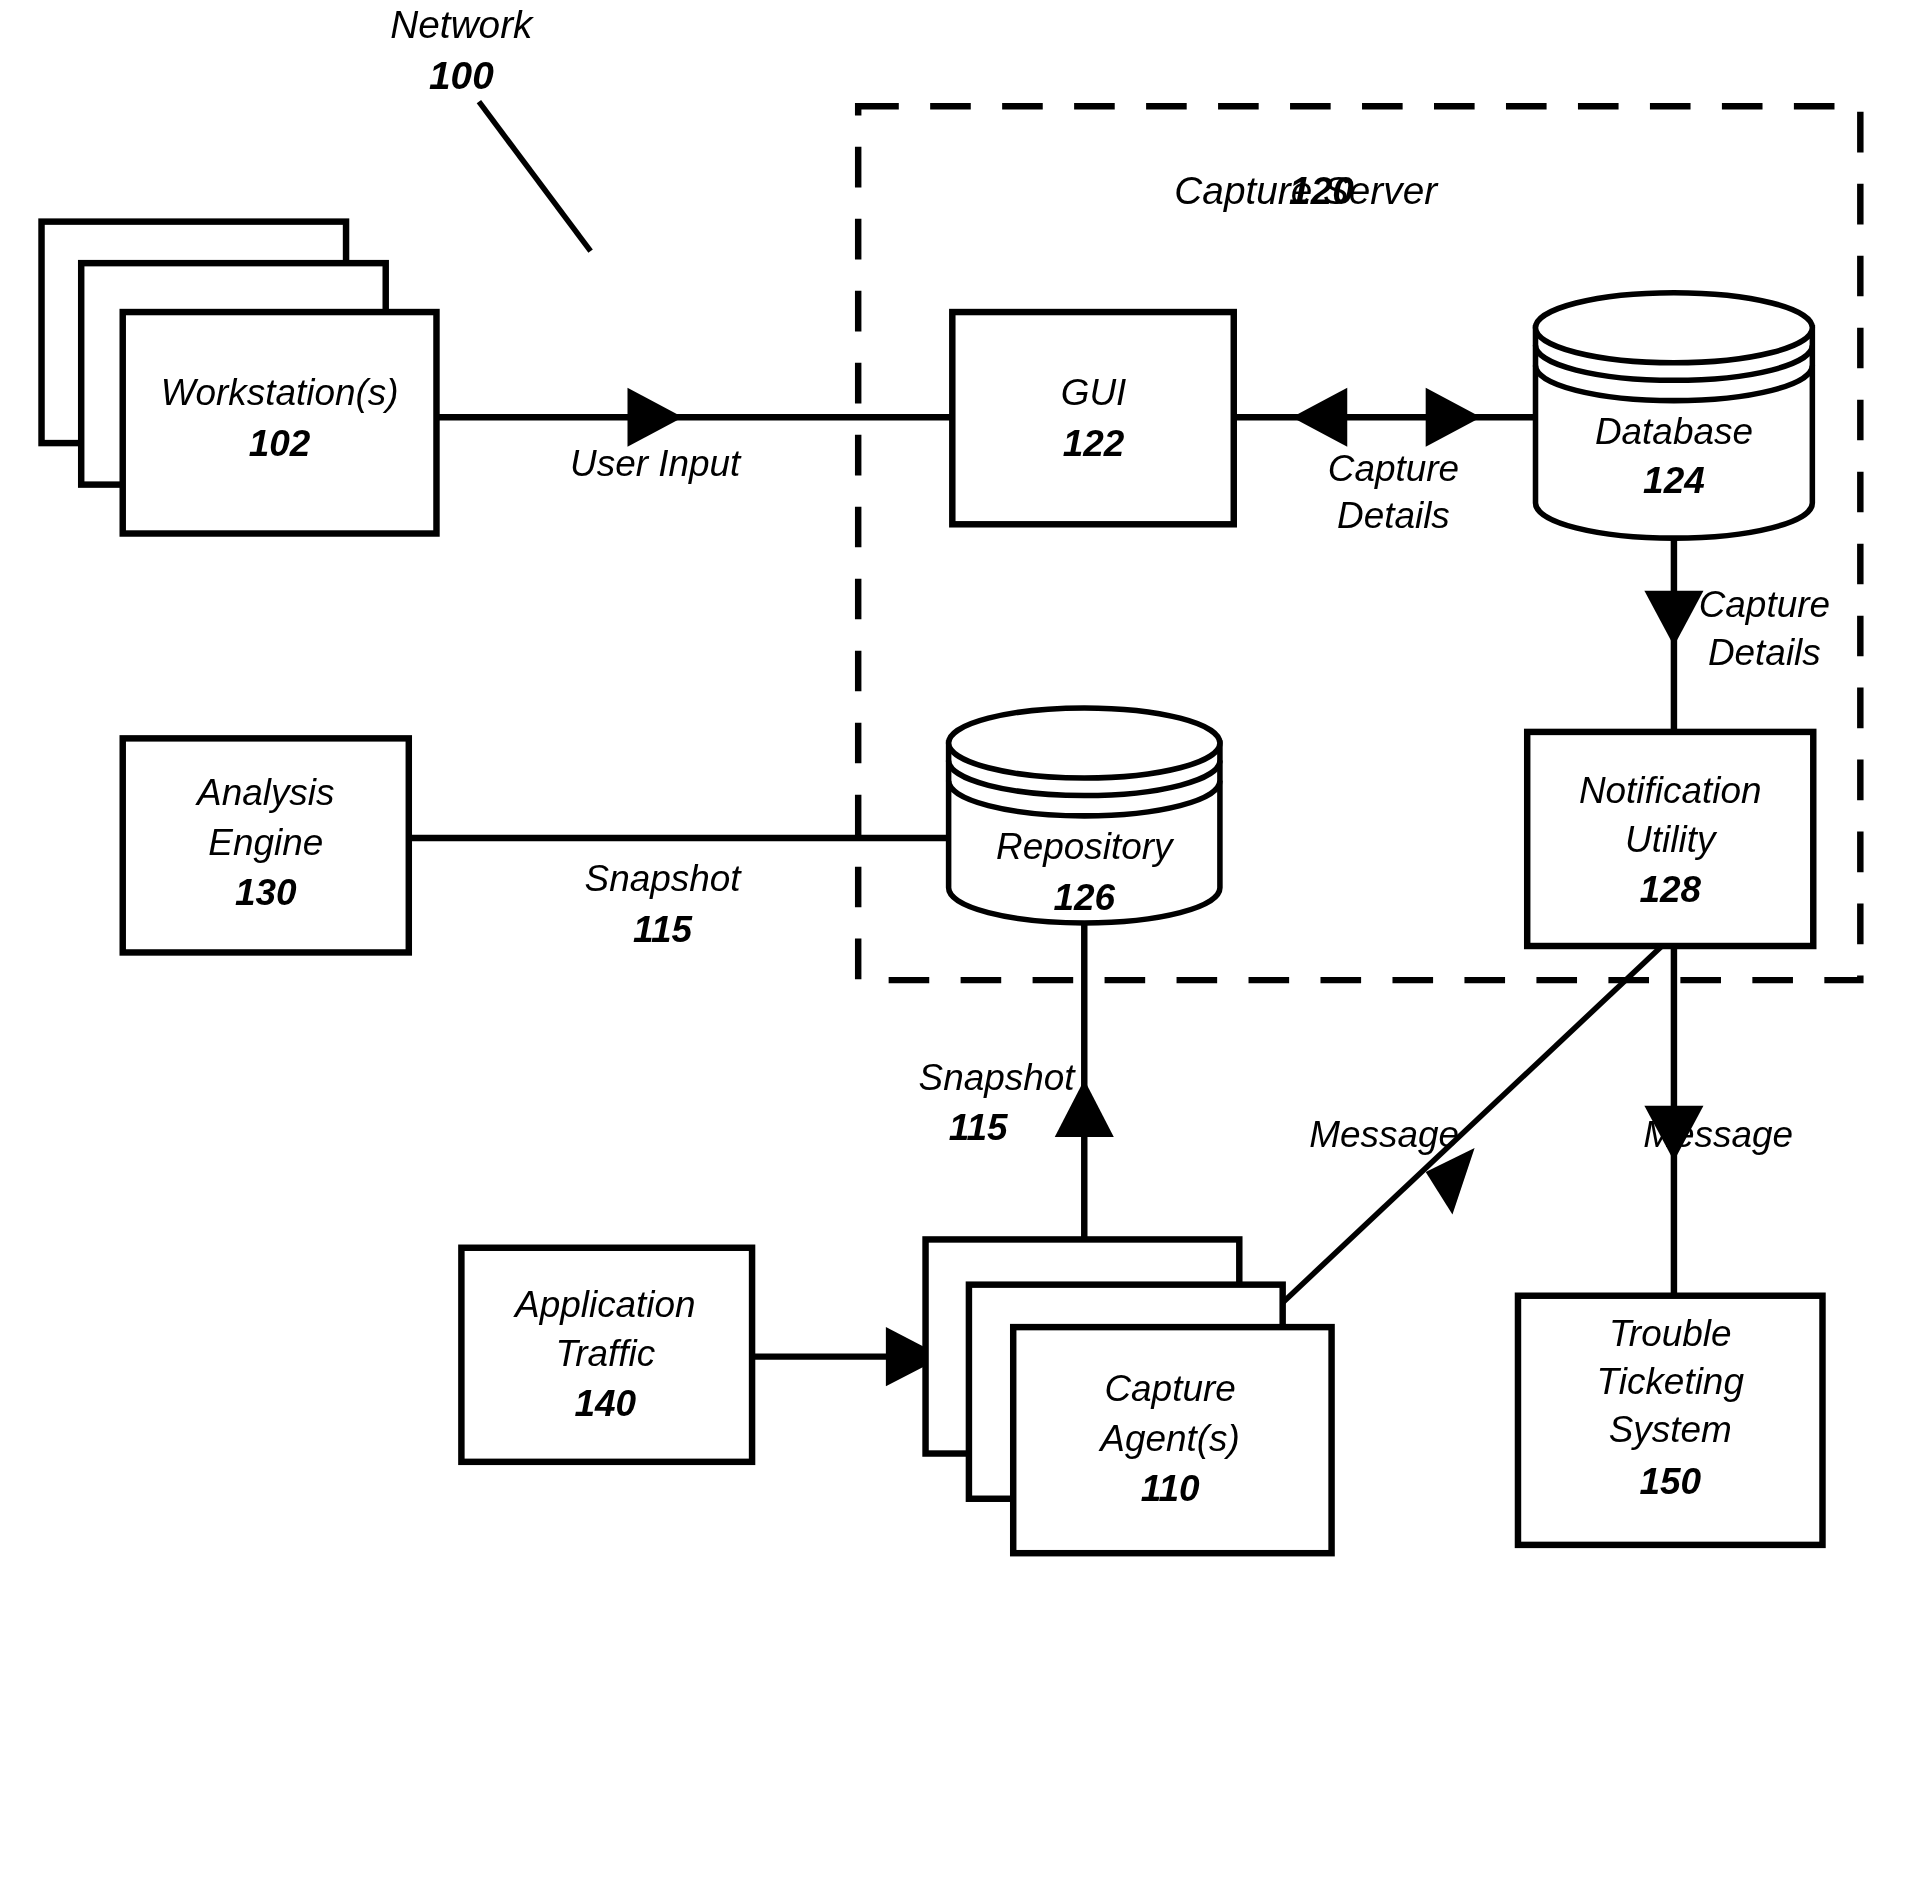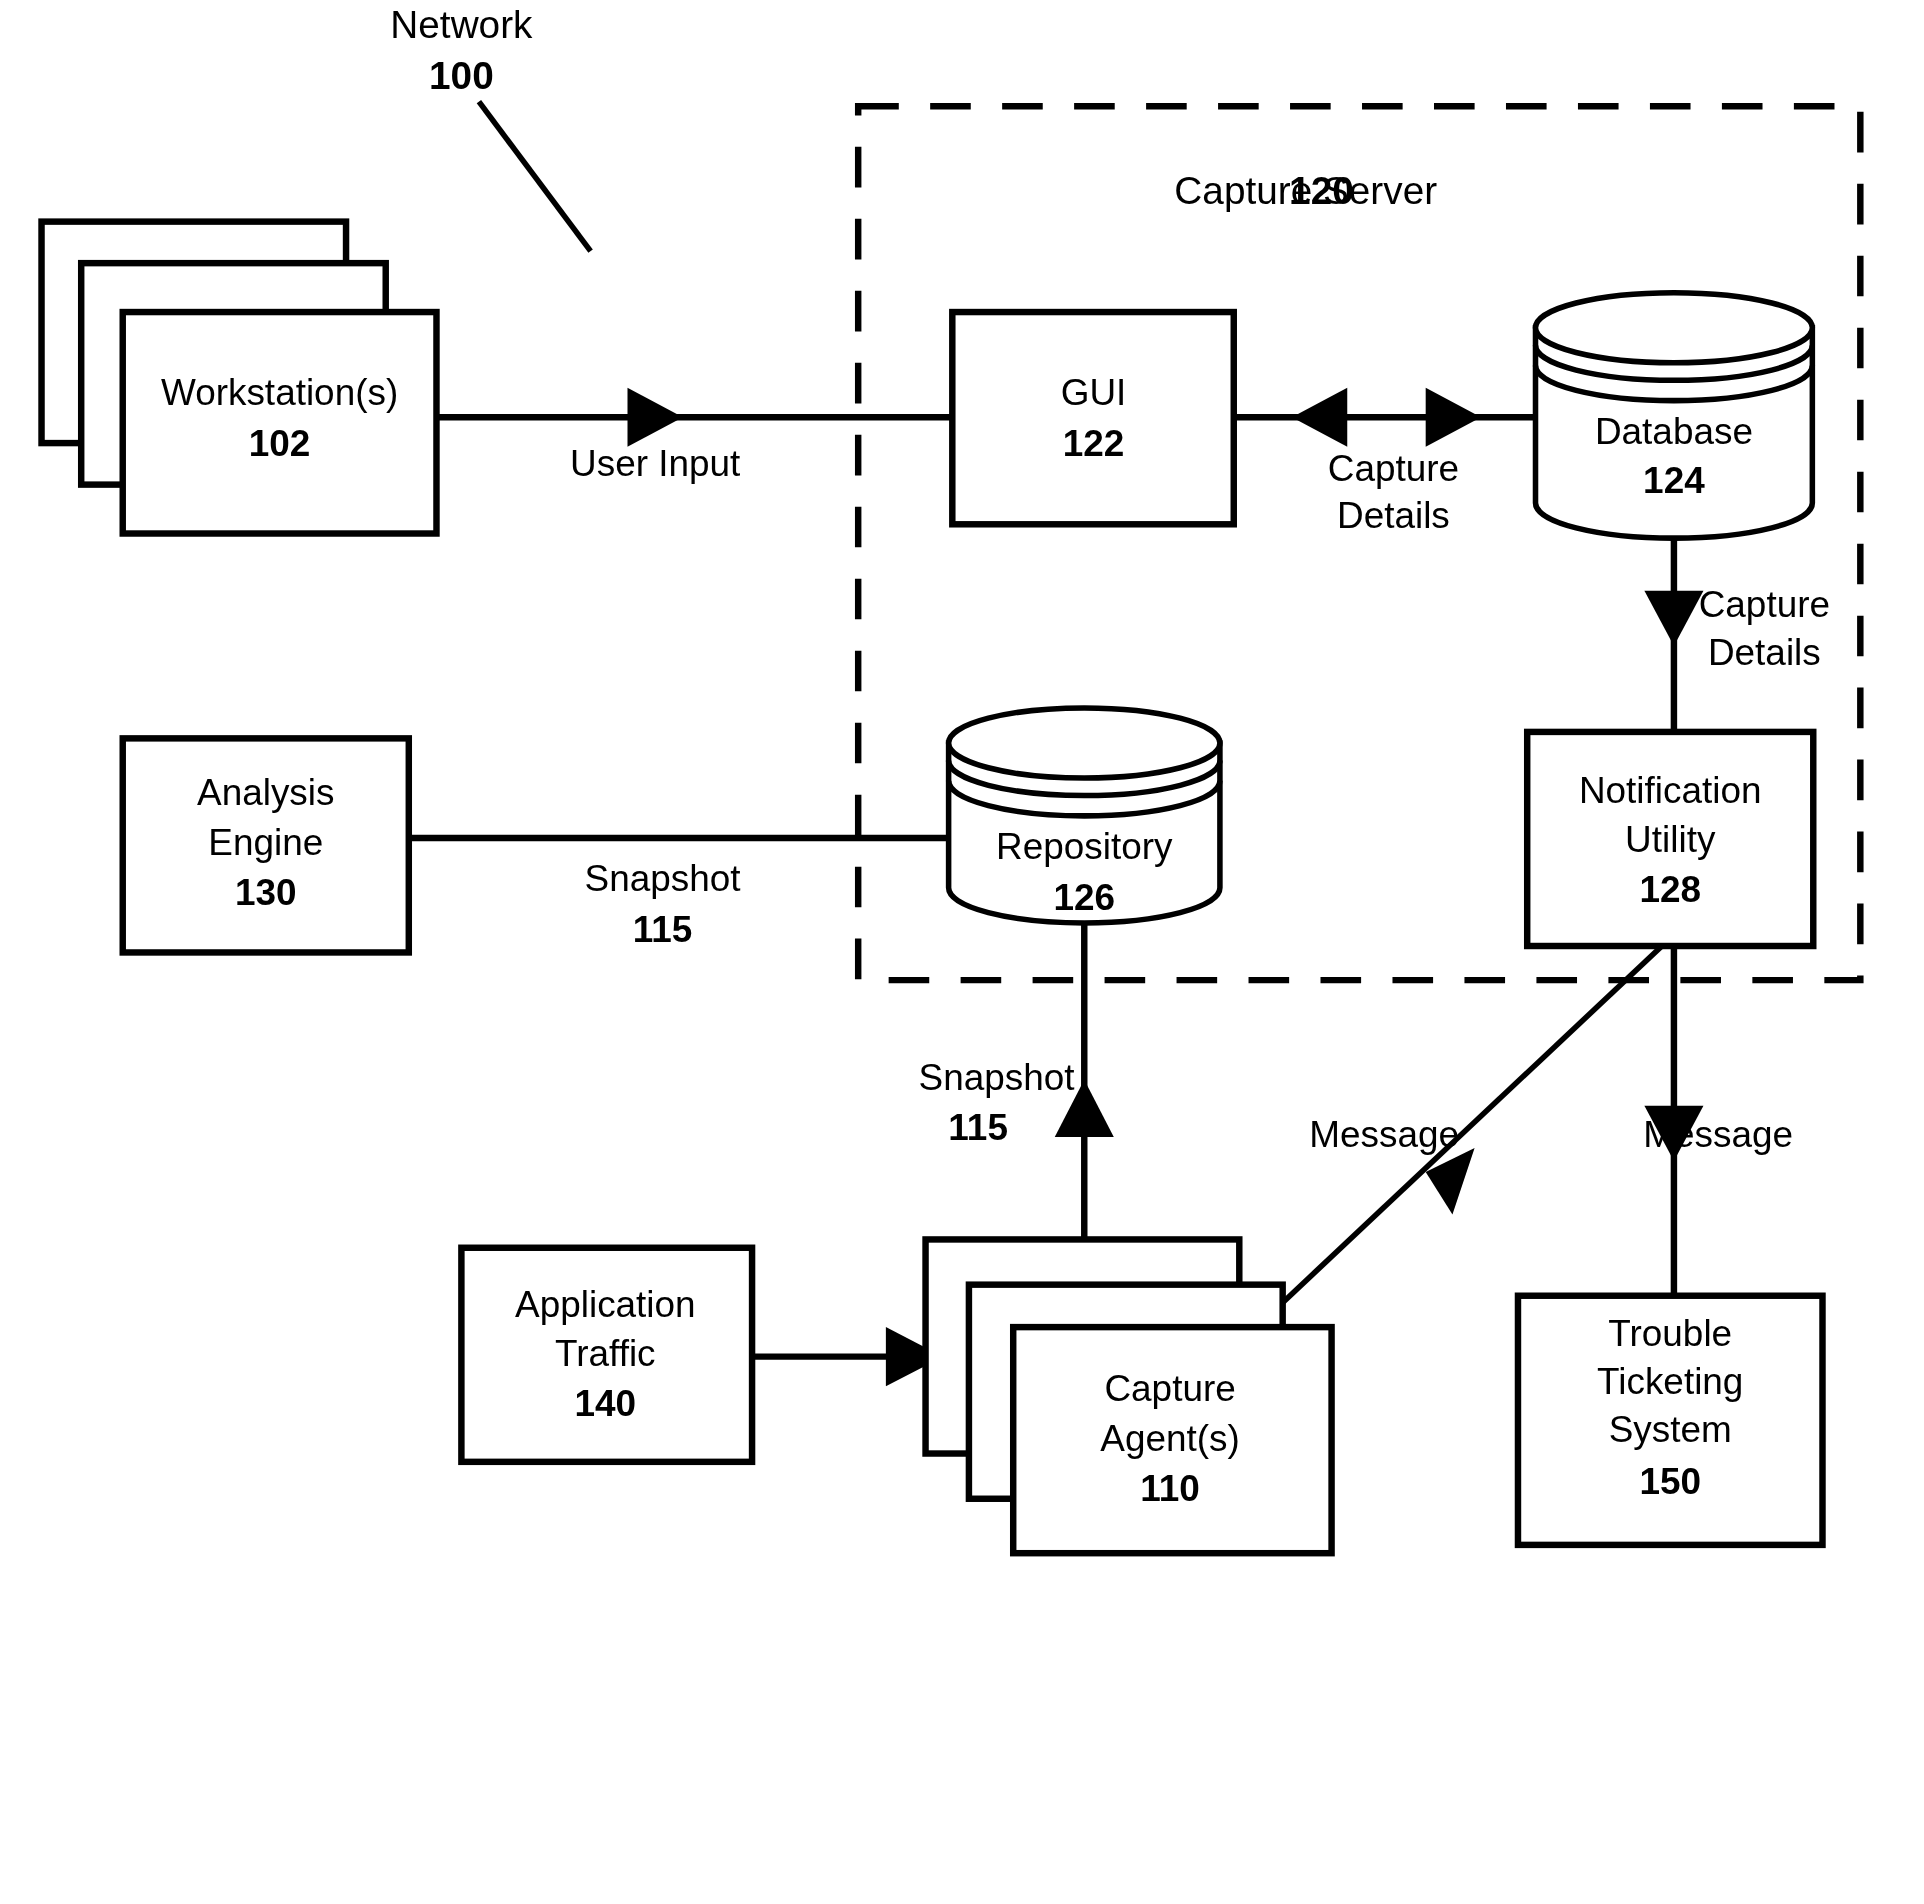--- a/index.html
+++ b/index.html
@@ -10,20 +10,21 @@
   body {
     font-family: "Liberation Sans", sans-serif;
     color: #000000;
   }
   #figure-root {
     position: relative;
     width: 1924px;
     height: 1634px;
     background: #ffffff;
     overflow: hidden;
+    font-style: italic;
   }
   svg#diagram {
     position: absolute;
     left: 0;
     top: 0;
     width: 1924px;
     height: 1904px;
     display: block;
   }
   

